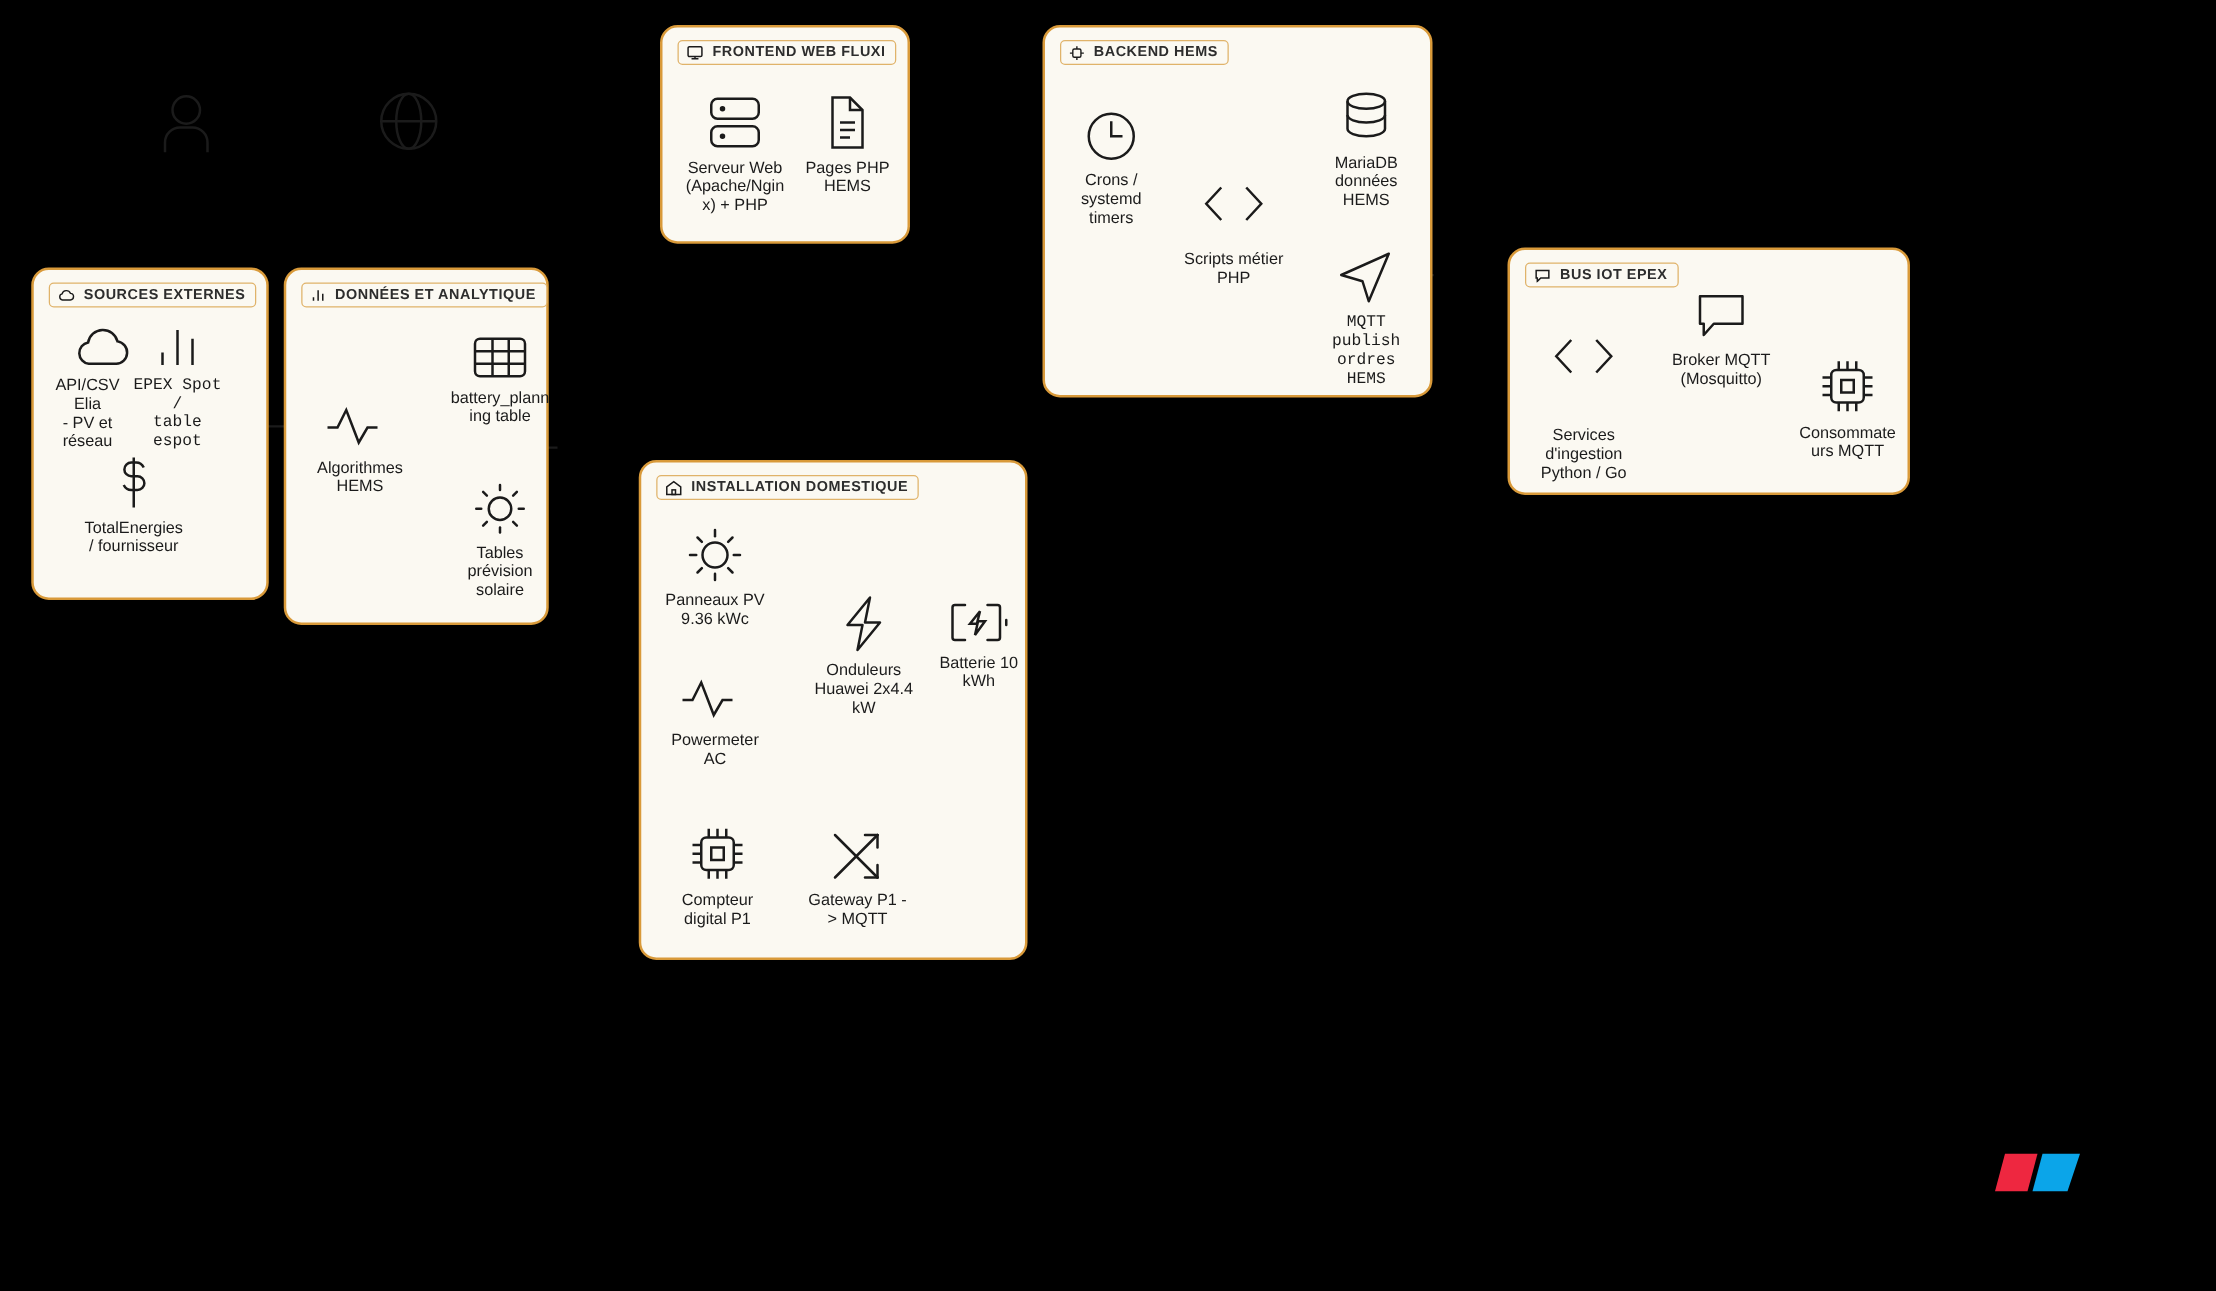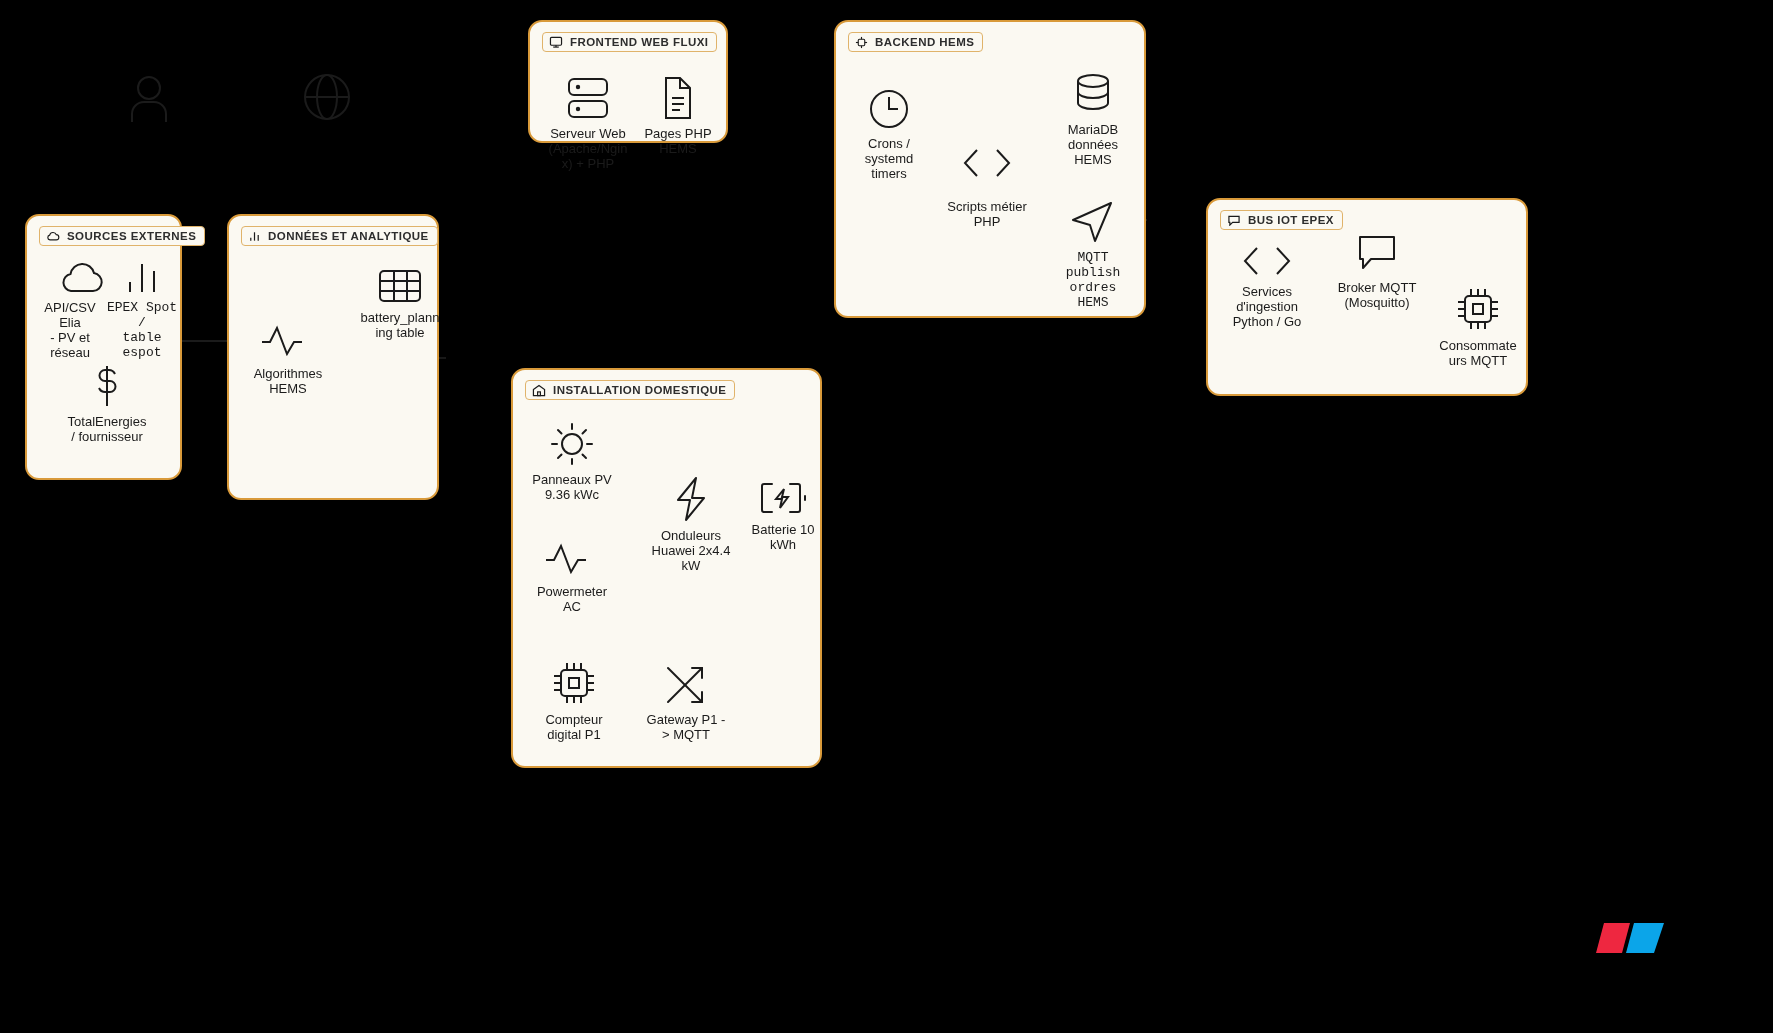--- a/index.html
+++ b/index.html
@@ -93,21 +93,21 @@
       <path d="M770 378 H784"></path>
       <path d="M770 632 H784"></path>
 
       <path d="M1208 237 H1322 Q1334 237 1334 249 V252 Q1334 260 1342 260 H1348" marker-end="url(#ah)"></path>
       <path d="M1274 283 H1322 Q1334 283 1334 273 V272 Q1334 264 1342 264 H1348" marker-end="url(#ah)"></path>
       <path d="M1391 262 H1414 Q1426 262 1426 274 V294 Q1426 306 1438 306 H1446" marker-end="url(#ah)"></path>
       <path d="M1208 374 H1414 Q1426 374 1426 362 V330 Q1426 318 1438 318 H1446"></path>
     </g>
   </svg>
 
-  <div class="group" style="left:25px;top:214px;width:157px;height:266px;">
+  <div class="group" style="left:25px;top:214px;width:190px;height:266px;">
     <div class="group-title">
       <span>
         <svg width="14" height="12" viewBox="0 0 16 12" fill="none" stroke="#1b1b1b" stroke-width="1.3">
           <path d="M4.5 10.5h7a3 3 0 0 0 .3-6A4 4 0 0 0 4.2 5 2.8 2.8 0 0 0 4.5 10.5z"></path>
         </svg>
       </span>
       <span class="gt-label">SOURCES EXTERNES</span>
     </div>
 
     <div class="node" style="left:6px;top:44px;width:74px;align-items:flex-end;">
@@ -174,23 +174,41 @@
           <line x1="2" y1="13" x2="42" y2="13"></line>
             <line x1="2" y1="23" x2="42" y2="23"></line>
           <line x1="16" y1="3" x2="16" y2="33"></line>
             <line x1="29" y1="3" x2="29" y2="33"></line>
         </svg>
       </span>
       <span class="cap">battery_plann
 ing table</span>
     </div>
 
-  </div>
-
-  <div class="group" style="left:528px;top:20px;width:200px;height:123px;padding-left:48px;">
+    <div class="node" style="left:130px;top:170px;width:82px;">
+      <span class="glyph">
+        <svg width="44" height="42" viewBox="0 0 44 42" fill="none" stroke="#1b1b1b" stroke-width="2" stroke-linecap="round">
+          <circle cx="22" cy="21" r="9"></circle>
+          <line x1="22" y1="2" x2="22" y2="6"></line>
+            <line x1="22" y1="36" x2="22" y2="40"></line>
+          <line x1="3" y1="21" x2="7" y2="21"></line>
+            <line x1="37" y1="21" x2="41" y2="21"></line>
+          <line x1="8.5" y1="7.5" x2="11.5" y2="10.5"></line>
+            <line x1="32.5" y1="31.5" x2="35.5" y2="34.5"></line>
+          <line x1="32.5" y1="10.5" x2="35.5" y2="7.5"></line>
+            <line x1="8.5" y1="34.5" x2="11.5" y2="31.5"></line>
+        </svg>
+      </span>
+      <span class="cap">Tables
+prévision
+solaire</span>
+    </div>
+  </div>
+
+  <div class="group" style="left:528px;top:20px;width:200px;height:175px;padding-left:48px;">
     <div class="group-title">
       <span>
         <svg width="14" height="12" viewBox="0 0 15 13" fill="none" stroke="#1b1b1b" stroke-width="1.3">
           <rect x="1.5" y="1.5" width="12" height="8.5" rx="1.2"></rect>
           <line x1="7.5" y1="10" x2="7.5" y2="12"></line>
             <line x1="4.5" y1="12" x2="10.5" y2="12"></line>
         </svg>
       </span>
       <span class="gt-label">FRONTEND WEB FLUXI</span>
     </div>
@@ -289,21 +307,21 @@
   <div class="group" style="left:1206px;top:198px;width:322px;height:198px;">
     <div class="group-title">
       <span>
         <svg width="14" height="12" viewBox="0 0 15 13" fill="none" stroke="#1b1b1b" stroke-width="1.3">
           <path d="M2 2.5h11v6.5H6L3 12V9H2z"></path>
         </svg>
       </span>
       <span class="gt-label">BUS IOT EPEX</span>
     </div>
 
-    <div class="node" style="left:12px;top:44px;width:94px;">
+    <div class="node" style="left:12px;top:68px;width:94px;gap:32px;">
       <span class="glyph">
         <svg width="56" height="34" viewBox="0 0 56 34" fill="none" stroke="#1b1b1b" stroke-width="2">
           <path d="M18 4 L6 17 L18 30"></path>
           <path d="M38 4 L50 17 L38 30"></path>
         </svg>
       </span>
       <span class="cap">Services
 d'ingestion
 Python / Go</span>
     </div>

